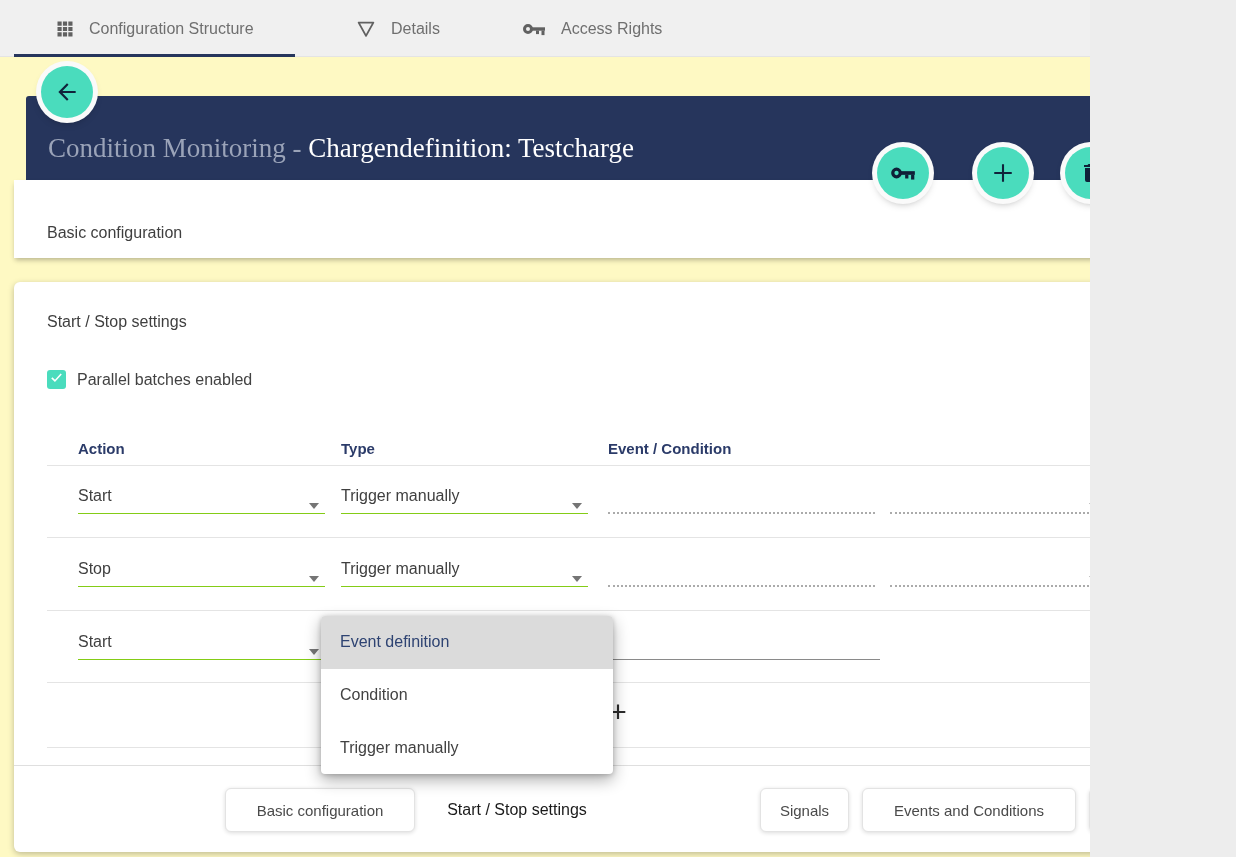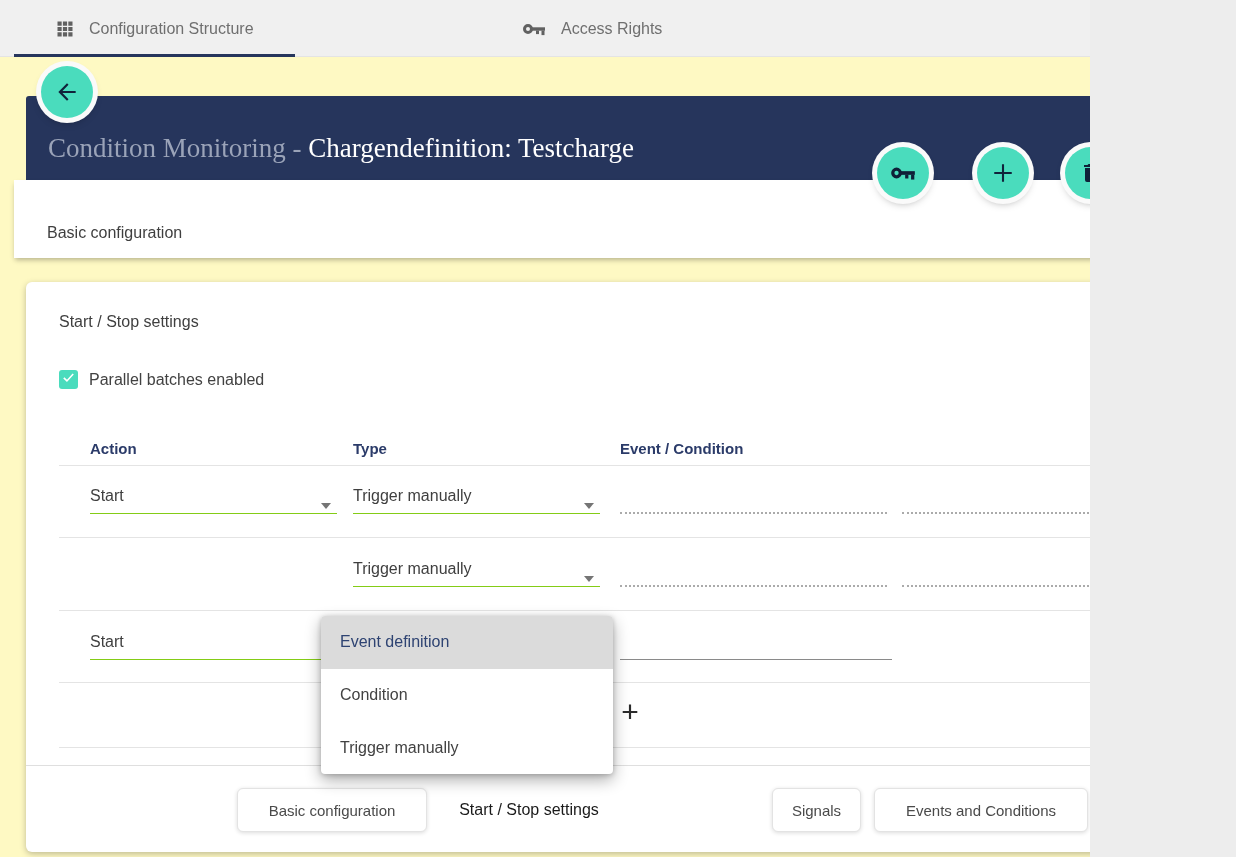--- a/index.html
+++ b/index.html
@@ -25,21 +25,21 @@
          display:flex; align-items:center; justify-content:center; cursor:pointer; z-index:20; }
   .fab svg { display:block; }
 
   
   .card1 { position:absolute; left:14px; top:180px; width:1208px; height:78px; background:#FFF;
            box-shadow:0 3px 5px -1px rgba(0,0,0,0.28); z-index:5; }
   .card1-label { position:absolute; left:33px; top:44px; font-size:16px; color:#3F3F3F; }
   .card1-icon { position:absolute; left:1156px; top:40px; }
 
   .card2 { position:absolute; left:14px; top:282px; width:1208px; height:570px; background:#FFF;
-           border-radius:6px; box-shadow:0 2px 6px rgba(0,0,0,0.25); z-index:4;margin-left:12px; }
+           border-radius:6px; box-shadow:0 2px 6px rgba(0,0,0,0.25); z-index:4; }
   .sec-title { position:absolute; left:33px; top:31px; font-size:16px; color:#3F3F3F; }
   .clock { position:absolute; left:1152px; top:29px; cursor:pointer; }
 
   .checkbox { position:absolute; left:33px; top:88px; width:19px; height:19px; background:#4ADCBD;
               border-radius:3px; display:flex; align-items:center; justify-content:center; cursor:pointer; }
   .checkbox-label { position:absolute; left:63px; top:89px; font-size:16px; color:#424242; }
 
   .colhdr { position:absolute; top:158px; font-size:15px; font-weight:700; color:#2B3B69; }
   .divider { position:absolute; left:33px; width:1148px; height:1px; background:#E4E4E4; }
   .divider-full { position:absolute; left:0; width:1208px; height:1px; background:#DFDFDF; }
@@ -76,20 +76,28 @@
 <div id="app">
 
   <div class="tabbar">
     <div class="tab" style="left:55px;">
       <span>
         <svg width="20" height="20" viewBox="0 0 24 24">
             <path fill="#616161" d="M3 3h5v5H3zM9.5 3h5v5h-5zM16 3h5v5h-5zM3 9.5h5v5H3zM9.5 9.5h5v5h-5zM16 9.5h5v5h-5zM3 16h5v5H3zM9.5 16h5v5h-5zM16 16h5v5h-5z"></path>
           </svg>
       </span>
       <span>Configuration Structure</span>
+    </div>
+    <div class="tab" style="left:355px;">
+      <span>
+        <svg width="22" height="22" viewBox="0 0 24 24">
+            <path d="M4 5h16L12 19.5z" fill="none" stroke="#616161" stroke-width="2" stroke-linejoin="round"></path>
+          </svg>
+      </span>
+      <span>Details</span>
     </div>
     <div class="tab" style="left:521px;">
       <span>
         <svg width="26" height="22" viewBox="0 0 26 22">
             <g fill="#616161">
               <path fill-rule="evenodd" d="M7 6a5 5 0 1 0 0 10 5 5 0 0 0 0-10zm0 7a2 2 0 1 1 0-4 2 2 0 0 1 0 4z"></path>
               <rect x="10" y="9.3" width="14" height="3.4"></rect>
               <rect x="15" y="12.5" width="3" height="3.6"></rect>
               <rect x="20.5" y="12.5" width="3" height="4.6"></rect>
             </g>
@@ -206,20 +214,26 @@
             <path d="M0 0h10L5 6z" fill="#9E9E9E"></path>
           </svg></span>
     </div>
     <div class="trash-btn" style="left:1117px; top:202px;">
       <svg width="24" height="24" viewBox="0 0 24 24">
           <path fill="#1E1E1E" d="M6 19a2 2 0 0 0 2 2h8a2 2 0 0 0 2-2V7H6zM19 4h-3.5l-1-1h-5l-1 1H5v2h14z"></path>
         </svg>
     </div>
     <div class="divider" style="top:255px;"></div>
 
+    <div class="uselect" style="left:64px; top:276px; width:247px;">
+      <span class="val">Stop</span>
+      <span class="chev"><svg width="10" height="6" viewBox="0 0 10 6">
+            <path d="M0 0h10L5 6z" fill="#757575"></path>
+          </svg></span>
+    </div>
     <div class="uselect" style="left:327px; top:276px; width:247px;">
       <span class="val">Trigger manually</span>
       <span class="chev"><svg width="10" height="6" viewBox="0 0 10 6">
             <path d="M0 0h10L5 6z" fill="#757575"></path>
           </svg></span>
     </div>
     <div class="ufield-dotted" style="left:594px; top:276px; width:267px;">
       <span></span>
     </div>
     <div class="ufield-dotted" style="left:876px; top:276px; width:215px;">

